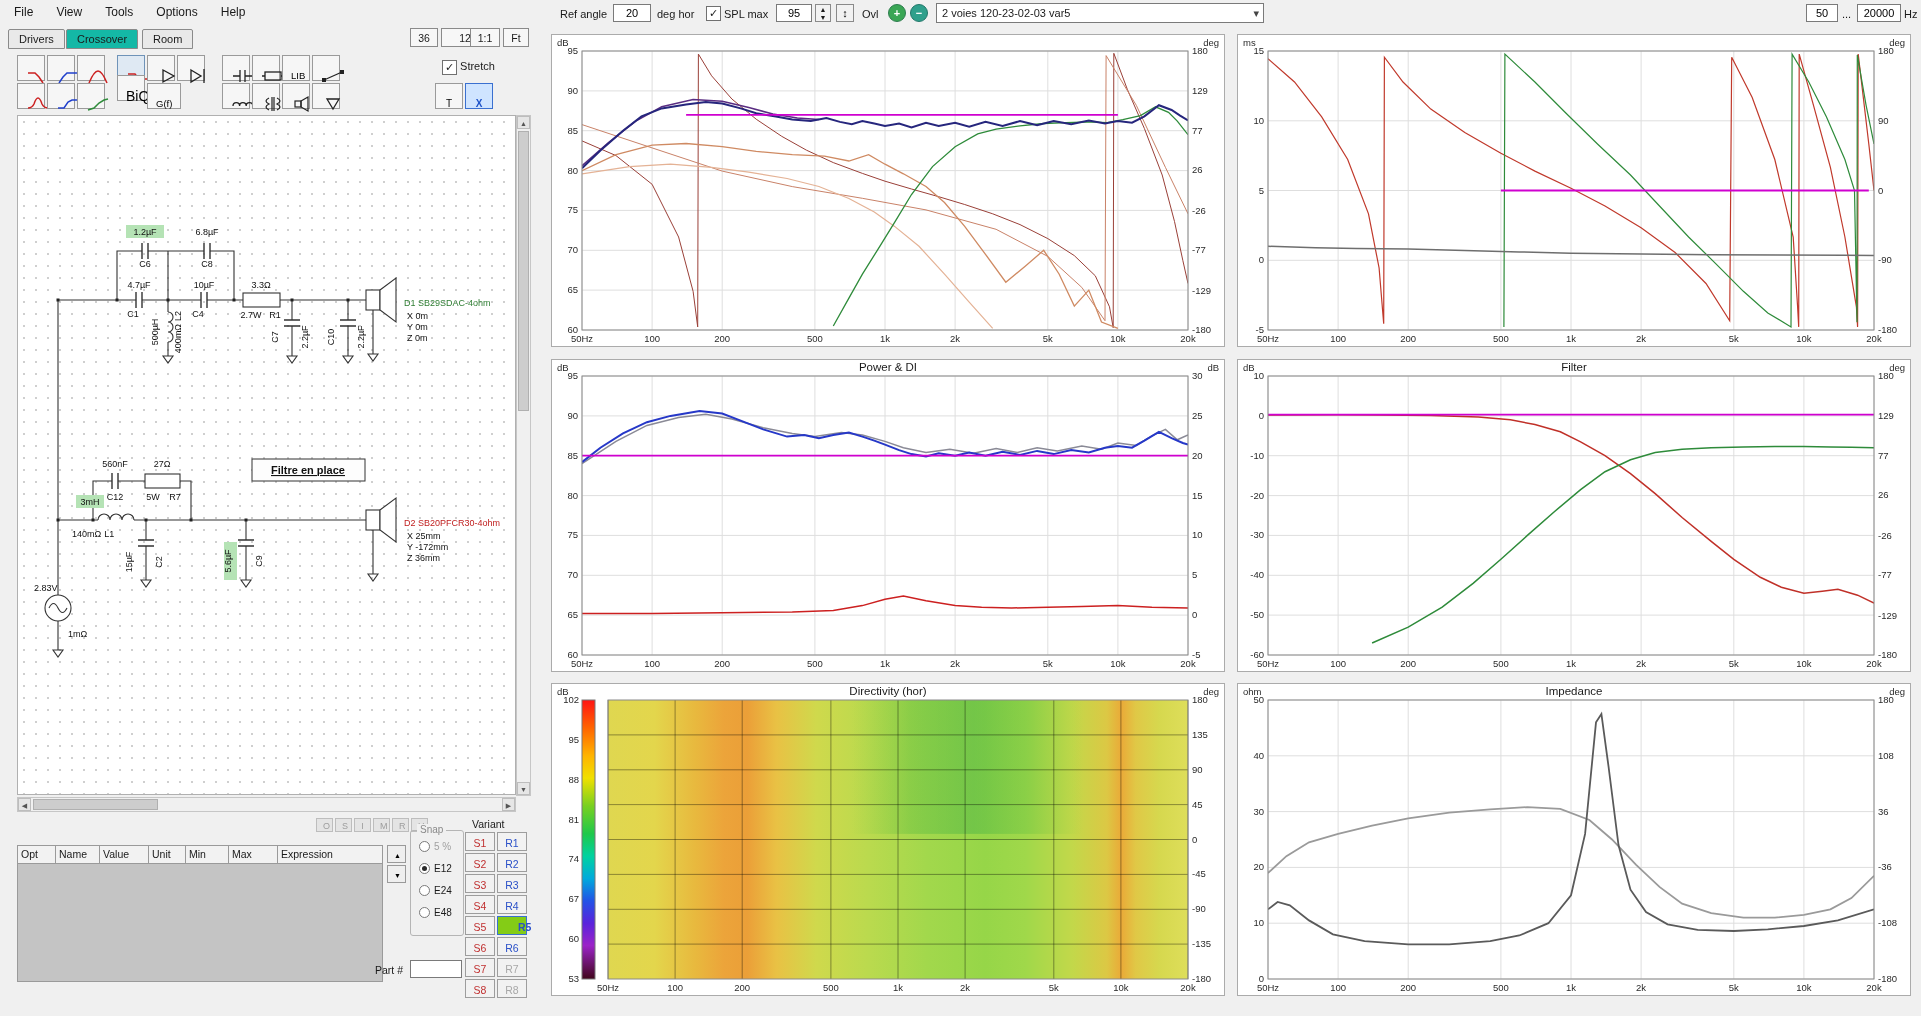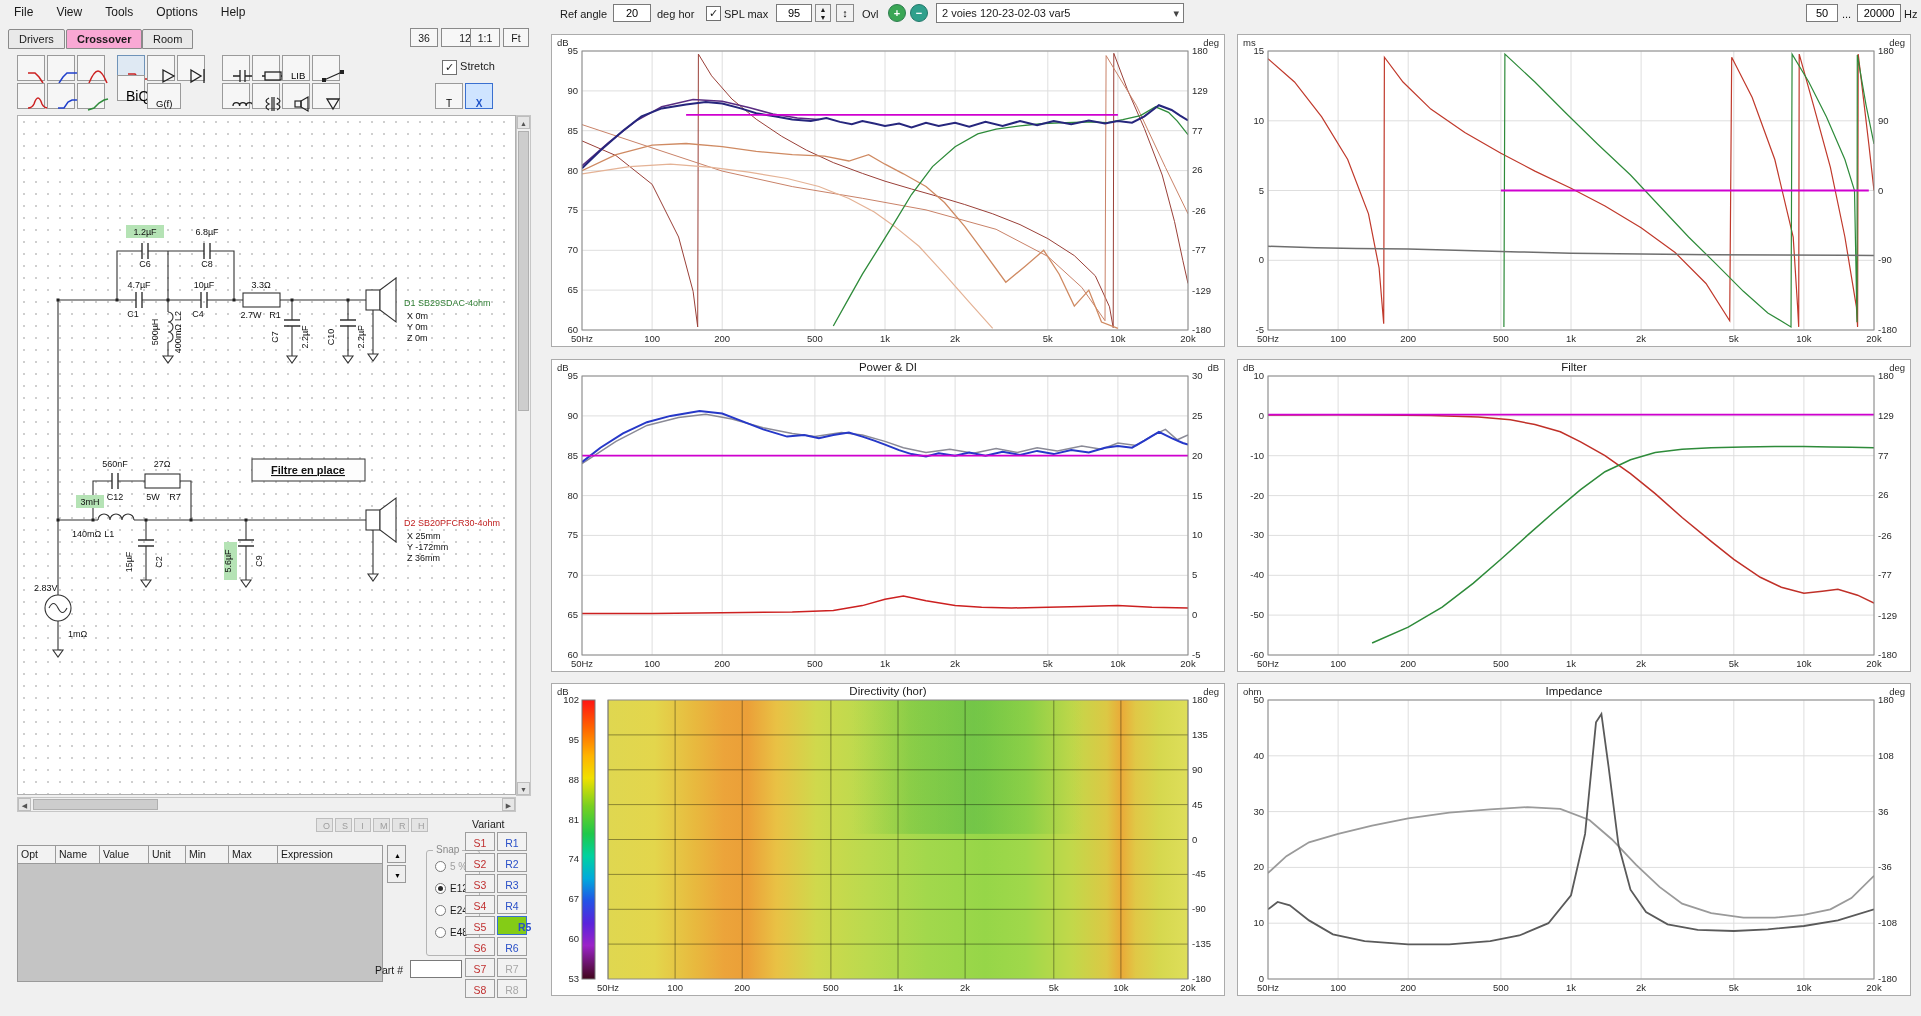--- a/index.html
+++ b/index.html
@@ -6,21 +6,21 @@
   #app{position:relative;width:1921px;height:1016px;background:#f0f0f0;
        font-family:"Liberation Sans",sans-serif;font-size:11px;color:#1a1a1a;overflow:hidden;}
   
   #menubar{position:absolute;left:4px;top:0;height:24px;line-height:24px;}
   .menu-item{display:inline-block;padding:0 10px;font-size:12px;cursor:default;}
   .zbox{position:absolute;top:28px;height:19px;border:1px solid #8a8a8a;background:#f7f7f7;
         text-align:center;line-height:18px;font-size:10.5px;box-sizing:border-box;}
   
   .tab{position:absolute;top:29px;height:20px;line-height:19px;padding:0 10px;border:1px solid #8a8a8a;
        background:#e9e9e9;font-size:11px;border-radius:2px 2px 0 0;box-sizing:border-box;}
-  .tab.active{background:#f9a8d4;font-weight:bold;}
+  .tab.active{background:#14b8a6;font-weight:normal;}
   
   .tb{position:absolute;width:28px;height:26px;border:1px solid #9a9a9a;background:#f6f6f6;
       box-sizing:border-box;text-align:center;padding:8px;font-size:10px;line-height:24px;}
   .tb svg{display:block;margin:2px auto 0;}
   .tb.pressed{background:#dfe9f3;border-color:#6f93b8;}
   .tb.active-x{background:#cfe4ff;border-color:#3a70d0;color:#1d52c8;font-weight:bold;}
   .cbx{display:inline-block;width:13px;height:13px;border:1px solid #707070;background:#fff;
        font-size:11px;line-height:12px;text-align:center;vertical-align:middle;}
   
   #canvas{position:absolute;left:17px;top:115px;width:499px;height:680px;background:#fff;
@@ -59,21 +59,21 @@
   .vr{color:#2a50c8;}
   .vb.sel{background:#84cc16;border-color:#3a70d0;font-weight:bold;padding-left:20px;}
   .vb.off{color:#a8a8a8;}
   
   .glabel{position:absolute;top:8px;font-size:11px;}
   .win-input{position:absolute;top:4px;height:18px;border:1px solid #7a7a7a;background:#fff;
              font-size:11px;font-family:"Liberation Sans",sans-serif;padding:0 3px;box-sizing:border-box;}
   .sqbtn{position:absolute;top:4px;width:18px;height:18px;border:1px solid #8a8a8a;background:#f2f2f2;
          box-sizing:border-box;text-align:center;line-height:16px;font-size:11px;padding:0;}
   .roundbtn{border-radius:9px;color:#fff;font-weight:bold;border:1px solid #2e7d4f;}
-  #combo{position:absolute;left:936px;top:3px;width:248px;height:20px;border:1px solid #7a7a7a;
+  #combo{position:absolute;left:936px;top:3px;width:328px;height:20px;border:1px solid #7a7a7a;
          background:#fff;line-height:18px;padding-left:5px;box-sizing:border-box;}
   #combo .arr{position:absolute;right:4px;top:0;color:#444;}
   
   #charts{position:absolute;left:551px;top:34px;width:1360px;height:962px;}
   .chart{position:absolute;width:674px;height:313px;background:#fff;border:1px solid #ababab;box-sizing:border-box;}
   .chart .ct{position:absolute;top:1px;left:0;right:0;text-align:center;font-size:11.5px;color:#1a1a1a;}
   .chart .ul{position:absolute;top:2px;left:5px;font-size:9.5px;color:#2a2a2a;}
   .chart .ur{position:absolute;top:2px;right:5px;font-size:9.5px;color:#2a2a2a;}
   .chart .plot{position:absolute;left:0;top:0;right:0;bottom:0;}
   .chart svg text{font-size:9.5px;font-family:"Liberation Sans",sans-serif;fill:#2a2a2a;}
@@ -309,21 +309,21 @@
   <button class="lb" style="left:373px;top:818px;">M</button>
   <button class="lb" style="left:392px;top:818px;">R</button>
   <button class="lb" style="left:411px;top:818px;">H</button>
 
   <div id="opt-table">
     <div class="th" style="width:38px;">Opt</div><div class="th" style="width:44px;">Name</div><div class="th" style="width:49px;">Value</div><div class="th" style="width:37px;">Unit</div><div class="th" style="width:43px;">Min</div><div class="th" style="width:49px;">Max</div><div class="th" style="width:104px;border-right:none;">Expression</div>
   </div>
   <button class="updn" style="left:387px;top:845px;">▲</button>
   <button class="updn" style="left:387px;top:865px;">▼</button>
 
-  <div class="gb" style="left:410px;top:850px;width:52px;height:104px;margin-left:16px;">
+  <div class="gb" style="left:410px;top:830px;width:52px;height:104px;">
     <span class="gb-title">Snap</span>
     <span class="radrow dim" style="top:10px;"><span class="rad"></span><span>5 %</span></span>
     <span class="radrow" style="top:32px;"><span class="rad on"></span><span>E12</span></span>
     <span class="radrow" style="top:54px;"><span class="rad"></span><span>E24</span></span>
     <span class="radrow" style="top:76px;"><span class="rad"></span><span>E48</span></span>
   </div>
   <span style="position:absolute;left:375px;top:964px;font-size:10.5px;">Part #</span>
   <input class="win-input" style="left: 410px; top: 960px; width: 52px;">
 
   <span style="position:absolute;left:472px;top:818px;font-size:10.5px;">Variant</span>

